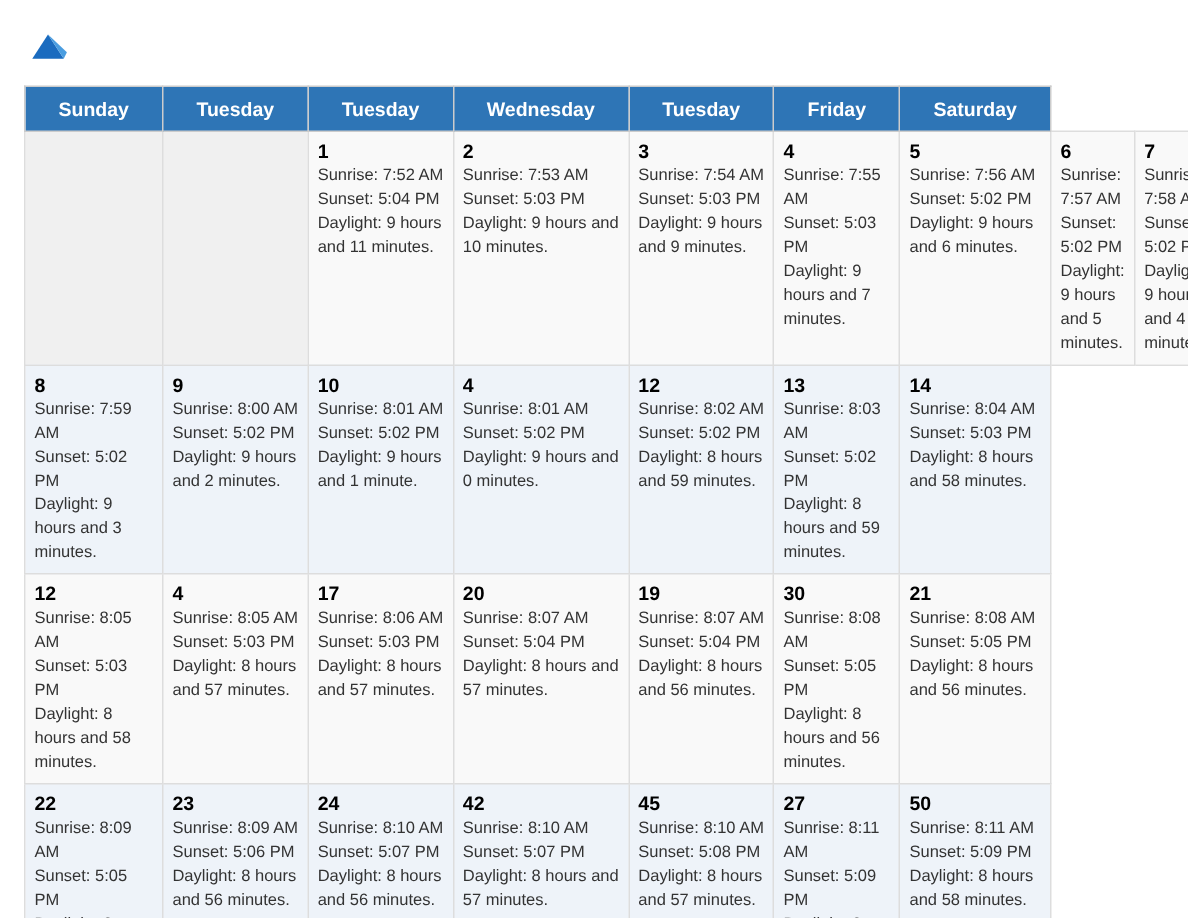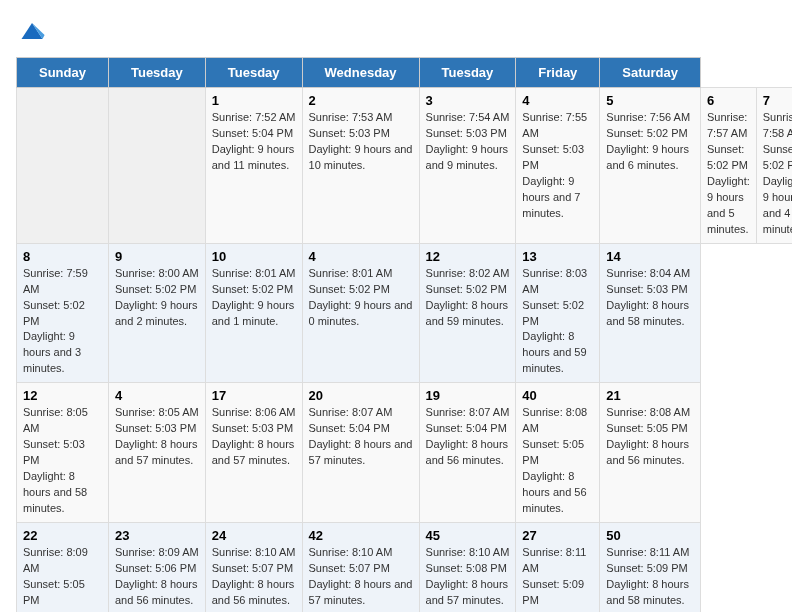--- a/index.html
+++ b/index.html
@@ -138,21 +138,21 @@
         <td><span class="day-num">12</span><span class="day-detail">Sunrise: 8:02 AM<br>Sunset: 5:02 PM<br>Daylight: 8 hours and 59 minutes.</span></td>
         <td><span class="day-num">13</span><span class="day-detail">Sunrise: 8:03 AM<br>Sunset: 5:02 PM<br>Daylight: 8 hours and 59 minutes.</span></td>
         <td><span class="day-num">14</span><span class="day-detail">Sunrise: 8:04 AM<br>Sunset: 5:03 PM<br>Daylight: 8 hours and 58 minutes.</span></td>
       </tr>
       <tr>
         <td><span class="day-num">12</span><span class="day-detail">Sunrise: 8:05 AM<br>Sunset: 5:03 PM<br>Daylight: 8 hours and 58 minutes.</span></td>
         <td><span class="day-num">4</span><span class="day-detail">Sunrise: 8:05 AM<br>Sunset: 5:03 PM<br>Daylight: 8 hours and 57 minutes.</span></td>
         <td><span class="day-num">17</span><span class="day-detail">Sunrise: 8:06 AM<br>Sunset: 5:03 PM<br>Daylight: 8 hours and 57 minutes.</span></td>
         <td><span class="day-num">20</span><span class="day-detail">Sunrise: 8:07 AM<br>Sunset: 5:04 PM<br>Daylight: 8 hours and 57 minutes.</span></td>
         <td><span class="day-num">19</span><span class="day-detail">Sunrise: 8:07 AM<br>Sunset: 5:04 PM<br>Daylight: 8 hours and 56 minutes.</span></td>
-        <td><span class="day-num">40</span><span class="day-detail">Sunrise: 8:08 AM<br>Sunset: 5:05 PM<br>Daylight: 8 hours and 56 minutes.</span></td>
+        <td><span class="day-num">30</span><span class="day-detail">Sunrise: 8:08 AM<br>Sunset: 5:05 PM<br>Daylight: 8 hours and 56 minutes.</span></td>
         <td><span class="day-num">21</span><span class="day-detail">Sunrise: 8:08 AM<br>Sunset: 5:05 PM<br>Daylight: 8 hours and 56 minutes.</span></td>
       </tr>
       <tr>
         <td><span class="day-num">22</span><span class="day-detail">Sunrise: 8:09 AM<br>Sunset: 5:05 PM<br>Daylight: 8 hours and 56 minutes.</span></td>
         <td><span class="day-num">23</span><span class="day-detail">Sunrise: 8:09 AM<br>Sunset: 5:06 PM<br>Daylight: 8 hours and 56 minutes.</span></td>
         <td><span class="day-num">24</span><span class="day-detail">Sunrise: 8:10 AM<br>Sunset: 5:07 PM<br>Daylight: 8 hours and 56 minutes.</span></td>
         <td><span class="day-num">42</span><span class="day-detail">Sunrise: 8:10 AM<br>Sunset: 5:07 PM<br>Daylight: 8 hours and 57 minutes.</span></td>
         <td><span class="day-num">45</span><span class="day-detail">Sunrise: 8:10 AM<br>Sunset: 5:08 PM<br>Daylight: 8 hours and 57 minutes.</span></td>
         <td><span class="day-num">27</span><span class="day-detail">Sunrise: 8:11 AM<br>Sunset: 5:09 PM<br>Daylight: 8 hours and 57 minutes.</span></td>
         <td><span class="day-num">50</span><span class="day-detail">Sunrise: 8:11 AM<br>Sunset: 5:09 PM<br>Daylight: 8 hours and 58 minutes.</span></td>

